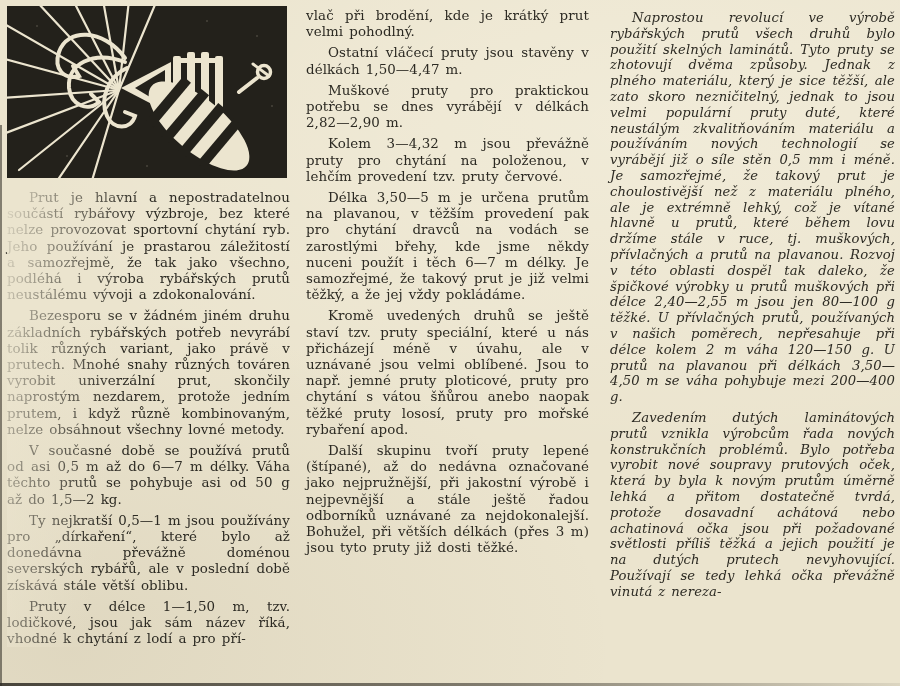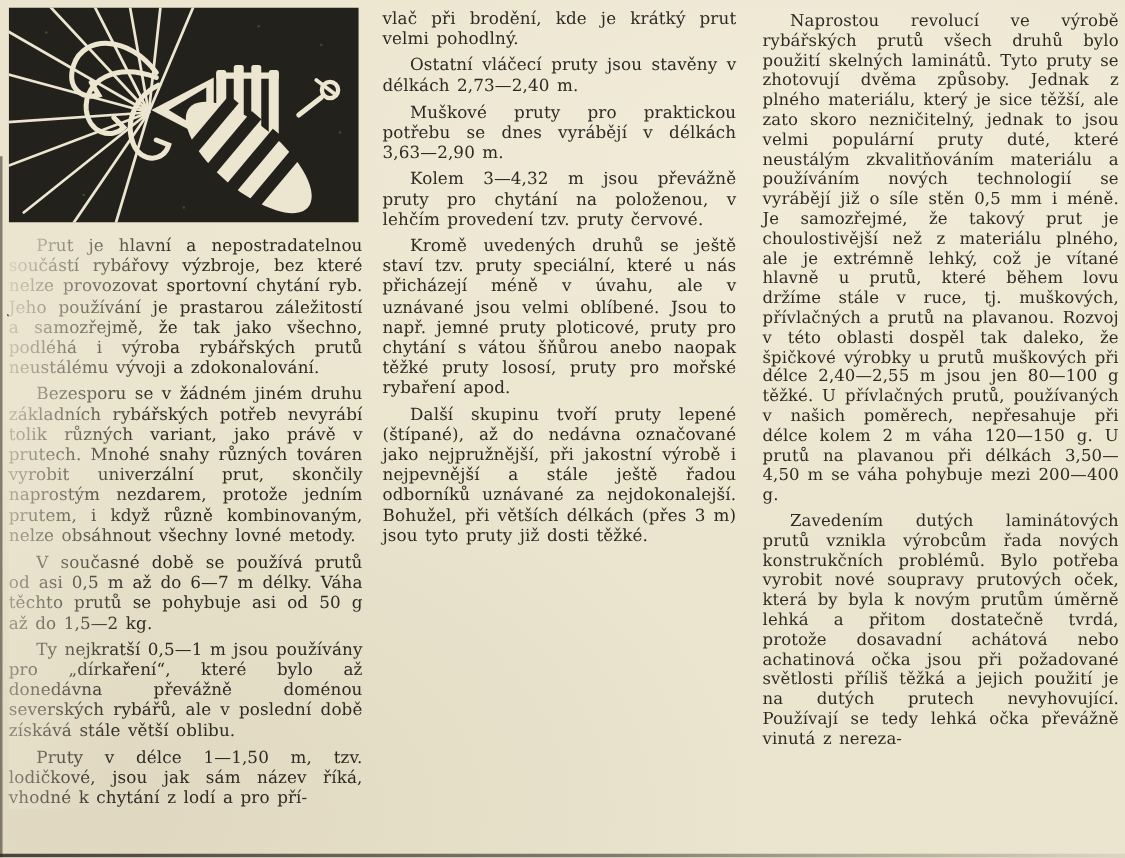--- a/index.html
+++ b/index.html
@@ -22,21 +22,21 @@
 
   .coltext p {
     margin:0 0 5px 0;
     text-align:justify;
     text-indent:22px;
     font-size:13.4px;
     line-height:16.2px;
     word-spacing:1.6px;
     letter-spacing:0.1px;
   }
-  .col3 .coltext p { font-size:13.2px; line-height:15.8px; }
+  .col3 .coltext p { font-size:13.2px; line-height:15.8px;font-style:italic; }
   .coltext p.noindent { text-indent:0; }
 
   
   .col1 .coltext { position:relative; }
   .col1 .coltext::after {
     content:"";
     position:absolute; inset:0;
     background:linear-gradient(97deg,
       rgba(235,228,206,0.92) 0%,
       rgba(235,228,206,0.50) 15%,
@@ -139,23 +139,24 @@
       <p>Bezesporu se v žádném jiném druhu základních rybářských potřeb nevyrábí tolik různých variant, jako právě v prutech. Mnohé snahy různých továren vyrobit univerzální prut, skončily naprostým nezdarem, protože jedním prutem, i když různě kombinovaným, nelze obsáhnout všechny lovné metody.</p>
       <p>V současné době se používá prutů od asi 0,5 m až do 6—7 m délky. Váha těchto prutů se pohybuje asi od 50 g až do 1,5—2 kg.</p>
       <p>Ty nejkratší 0,5—1 m jsou používány pro „dírkaření“, které bylo až donedávna převážně doménou severských rybářů, ale v poslední době získává stále větší oblibu.</p>
       <p>Pruty v délce 1—1,50 m, tzv. lodičkové, jsou jak sám název říká, vhodné k chytání z lodí a pro pří-</p>
     </div>
   </div>
 
   <div class="col col2">
     <div class="coltext">
       <p class="noindent">vlač při brodění, kde je krátký prut velmi pohodlný.</p>
-      <p>Ostatní vláčecí pruty jsou stavěny v délkách 2,73—2,40 m.</p>
-      <p>Muškové pruty pro praktickou potřebu se dnes vyrábějí v délkách 3,63—2,90 m.</p>
+      <p>Ostatní vláčecí pruty jsou stavěny v délkách 1,50—4,47 m.</p>
+      <p>Muškové pruty pro praktickou potřebu se dnes vyrábějí v délkách 2,82—2,90 m.</p>
       <p>Kolem 3—4,32 m jsou převážně pruty pro chytání na položenou, v lehčím provedení tzv. pruty červové.</p>
+      <p>Délka 3,50—5 m je určena prutům na plavanou, v těžším provedení pak pro chytání dravců na vodách se zarostlými břehy, kde jsme někdy nuceni použít i těch 6—7 m délky. Je samozřejmé, že takový prut je již velmi těžký, a že jej vždy pokládáme.</p>
       <p>Kromě uvedených druhů se ještě staví tzv. pruty speciální, které u nás přicházejí méně v úvahu, ale v uznávané jsou velmi oblíbené. Jsou to např. jemné pruty ploticové, pruty pro chytání s vátou šňůrou anebo naopak těžké pruty lososí, pruty pro mořské rybaření apod.</p>
       <p>Další skupinu tvoří pruty lepené (štípané), až do nedávna označované jako nejpružnější, při jakostní výrobě i nejpevnější a stále ještě řadou odborníků uznávané za nejdokonalejší. Bohužel, při větších délkách (přes 3 m) jsou tyto pruty již dosti těžké.</p>
     </div>
   </div>
 
   <div class="col col3">
     <div class="coltext">
       <p>Naprostou revolucí ve výrobě rybářských prutů všech druhů bylo použití skelných laminátů. Tyto pruty se zhotovují dvěma způsoby. Jednak z plného materiálu, který je sice těžší, ale zato skoro nezničitelný, jednak to jsou velmi populární pruty duté, které neustálým zkvalitňováním materiálu a používáním nových technologií se vyrábějí již o síle stěn 0,5 mm i méně. Je samozřejmé, že takový prut je choulostivější než z materiálu plného, ale je extrémně lehký, což je vítané hlavně u prutů, které během lovu držíme stále v ruce, tj. muškových, přívlačných a prutů na plavanou. Rozvoj v této oblasti dospěl tak daleko, že špičkové výrobky u prutů muškových při délce 2,40—2,55 m jsou jen 80—100 g těžké. U přívlačných prutů, používaných v našich poměrech, nepřesahuje při délce kolem 2 m váha 120—150 g. U prutů na plavanou při délkách 3,50—4,50 m se váha pohybuje mezi 200—400 g.</p>
       <p>Zavedením dutých laminátových prutů vznikla výrobcům řada nových konstrukčních problémů. Bylo potřeba vyrobit nové soupravy prutových oček, která by byla k novým prutům úměrně lehká a přitom dostatečně tvrdá, protože dosavadní achátová nebo achatinová očka jsou při požadované světlosti příliš těžká a jejich použití je na dutých prutech nevyhovující. Používají se tedy lehká očka převážně vinutá z nereza-</p>
     </div>

